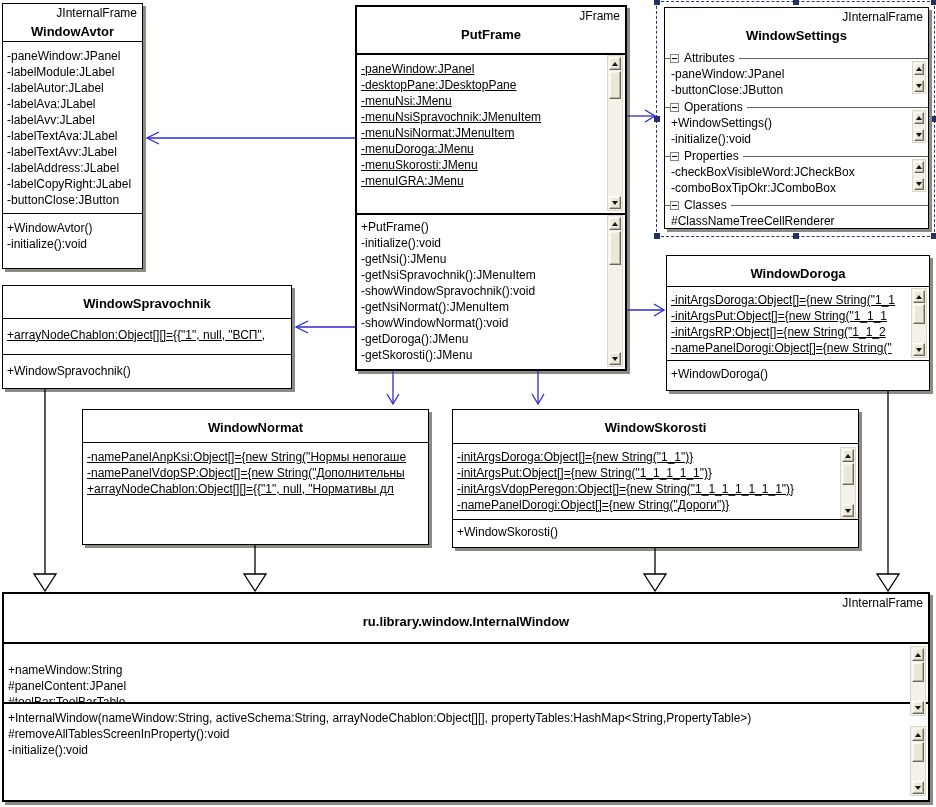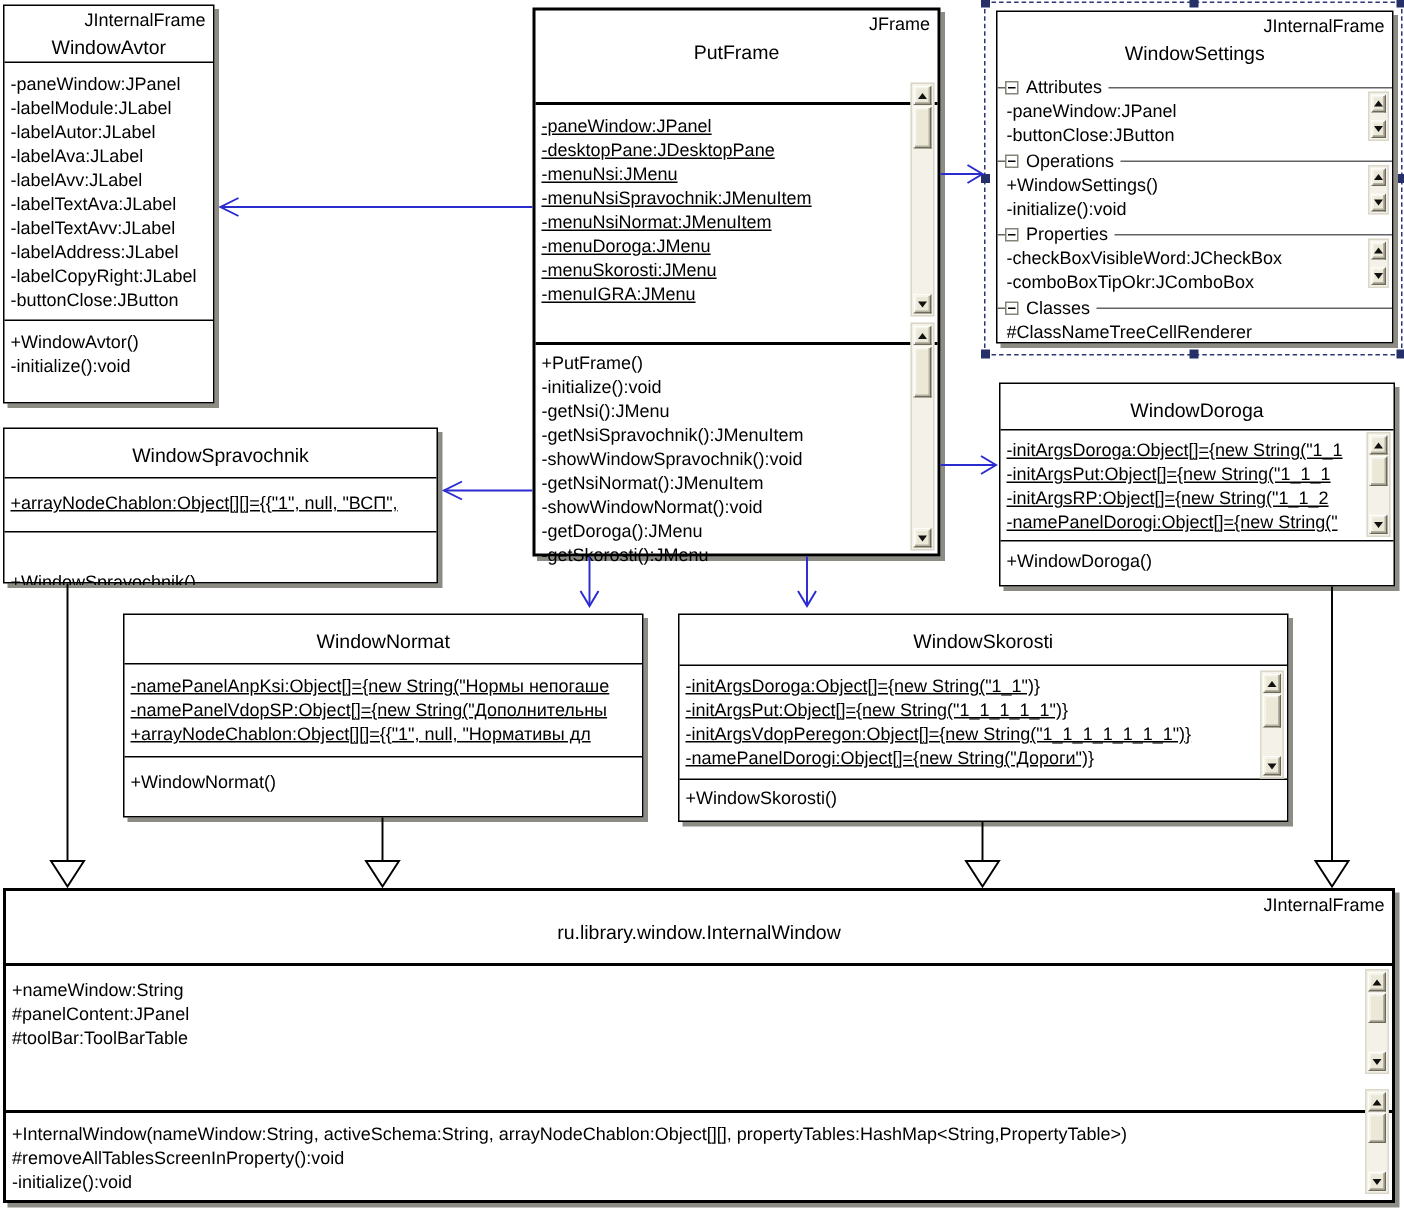--- a/index.html
+++ b/index.html
@@ -4,21 +4,21 @@
 <style>
   html,body{margin:0;padding:0;}
   body{width:936px;height:807px;position:relative;background:#fff;
        font-family:"Liberation Sans",sans-serif;overflow:hidden;}
 
   .cls{position:absolute;background:#fff;border:1px solid #000;
        box-shadow:3px 3px 0 #8d8c84;box-sizing:border-box;}
   .cls.b2{border-width:2px;}
 
   .st{text-align:right;padding:2px 5px 0 0;font-size:12px;height:15px;line-height:14px;}
-  .nm{text-align:center;font-weight:400;font-size:13px;line-height:18px;padding-top:2px;}
+  .nm{text-align:center;font-weight:700;font-size:13px;line-height:18px;padding-top:2px;}
   .nm.solo{padding-top:9px;}
 
   .cmp{border-top:1px solid #000;overflow:hidden;box-sizing:border-box;}
   .b2 .cmp{border-top-width:2px;}
   .m{font-size:12px;line-height:16px;white-space:nowrap;padding-left:4px;}
   .u .m{text-decoration:underline;}
 
   
   .sb{position:absolute;width:16px;background:#f4f2e8;border:1px solid #dbd8ca;
       box-sizing:border-box;z-index:6;}
@@ -75,21 +75,21 @@
   </div>
   <div class="cmp" style="height:42px;padding-top:6px">
     <div class="m">+WindowAvtor()</div>
     <div class="m">-initialize():void</div>
   </div>
 </div>
 
 <div class="cls b2" style="left:355px;top:5px;width:272px;height:366px">
   <div>
     <div class="st">JFrame</div>
-    <div class="nm" style="padding-bottom:24px">PutFrame</div>
+    <div class="nm" style="padding-bottom:9px">PutFrame</div>
   </div>
   <div class="cmp u" style="height:160px;padding-top:6px">
     <div class="m">-paneWindow:JPanel</div>
     <div class="m">-desktopPane:JDesktopPane</div>
     <div class="m">-menuNsi:JMenu</div>
     <div class="m">-menuNsiSpravochnik:JMenuItem</div>
     <div class="m">-menuNsiNormat:JMenuItem</div>
     <div class="m">-menuDoroga:JMenu</div>
     <div class="m">-menuSkorosti:JMenu</div>
     <div class="m">-menuIGRA:JMenu</div>
@@ -199,21 +199,21 @@
         <i class="td"></i>
       </div>
   </div>
 </div>
 
 <div class="cls" style="left:2px;top:285px;width:290px;height:104px">
   <div class="nm solo">WindowSpravochnik</div>
   <div class="cmp u" style="height:36px;padding-top:8px;margin-top:5px">
     <div class="m">+arrayNodeChablon:Object[][]={{"1", null, "ВСП",</div>
   </div>
-  <div class="cmp" style="height:36px;padding-top:25px">
+  <div class="cmp" style="height:36px;padding-top:8px">
     <div class="m">+WindowSpravochnik()</div>
   </div>
 </div>
 
 <div class="cls" style="left:666px;top:255px;width:264px;height:136px">
   <div class="nm solo">WindowDoroga</div>
   <div class="cmp u" style="height:74px;padding-top:5px;margin-top:3px">
     <div class="m">-initArgsDoroga:Object[]={new String("1_1</div>
     <div class="m">-initArgsPut:Object[]={new String("1_1_1</div>
     <div class="m">-initArgsRP:Object[]={new String("1_1_2</div>
@@ -233,23 +233,20 @@
   </div>
 </div>
 
 <div class="cls" style="left:82px;top:409px;width:347px;height:136px">
   <div class="nm solo">WindowNormat</div>
   <div class="cmp u" style="height:62px;padding-top:6px;margin-top:5px">
     <div class="m">-namePanelAnpKsi:Object[]={new String("Нормы непогаше</div>
     <div class="m">-namePanelVdopSP:Object[]={new String("Дополнительны</div>
     <div class="m">+arrayNodeChablon:Object[][]={{"1", null, "Нормативы дл</div>
   </div>
-  <div class="cmp" style="height:42px;padding-top:8px">
-    <div class="m">+WindowNormat()</div>
-  </div>
 </div>
 
 <div class="cls" style="left:452px;top:409px;width:407px;height:139px">
   <div class="nm solo">WindowSkorosti</div>
   <div class="cmp u" style="height:76px;padding-top:5px;margin-top:6px">
     <div class="m">-initArgsDoroga:Object[]={new String("1_1")}</div>
     <div class="m">-initArgsPut:Object[]={new String("1_1_1_1_1")}</div>
     <div class="m">-initArgsVdopPeregon:Object[]={new String("1_1_1_1_1_1_1")}</div>
     <div class="m">-namePanelDorogi:Object[]={new String("Дороги")}</div>
   </div>
@@ -265,21 +262,21 @@
         <i class="td"></i>
       </div>
   </div>
 </div>
 
 <div class="cls b2" style="left:2px;top:592px;width:928px;height:210px">
   <div>
     <div class="st">JInternalFrame</div>
     <div class="nm" style="padding-bottom:11px">ru.library.window.InternalWindow</div>
   </div>
-  <div class="cmp" style="height:98px;padding-top:8px">
+  <div class="cmp" style="height:60px;padding-top:18px">
     <div class="m">+nameWindow:String</div>
     <div class="m">#panelContent:JPanel</div>
     <div class="m">#toolBar:ToolBarTable</div>
   </div>
   <div class="cmp" style="height:64px;padding-top:6px">
     <div class="m">+InternalWindow(nameWindow:String, activeSchema:String, arrayNodeChablon:Object[][], propertyTables:HashMap&lt;String,PropertyTable&gt;)</div>
     <div class="m">#removeAllTablesScreenInProperty():void</div>
     <div class="m">-initialize():void</div>
   </div>
   <div class="sb" style="right:2px;top:52px;height:70px">

